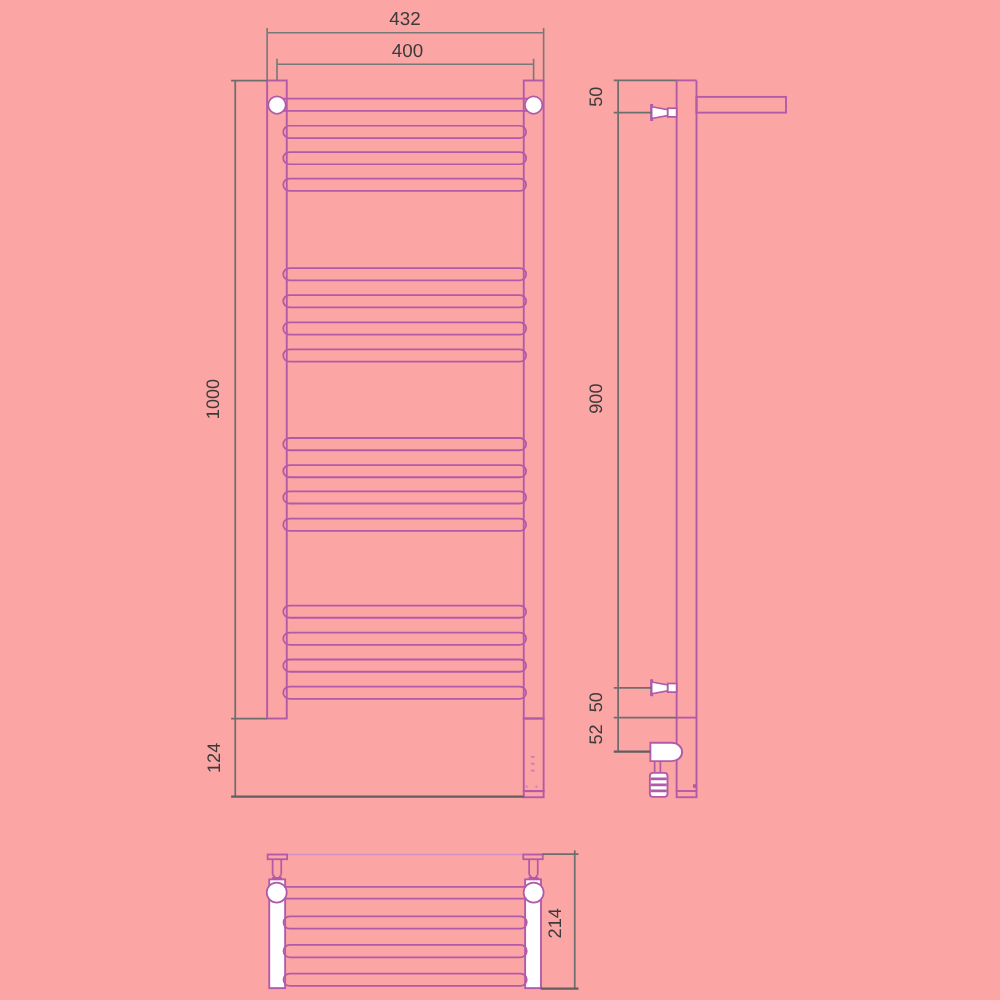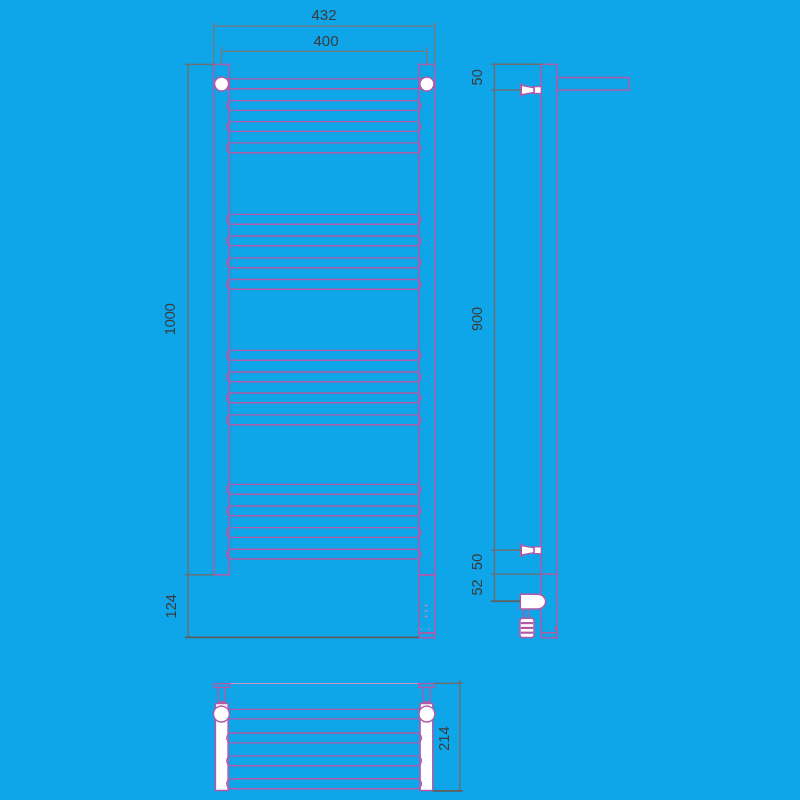--- a/index.html
+++ b/index.html
@@ -1,16 +1,16 @@
 <!DOCTYPE html>
 <html><head>
 <meta charset="utf-8">
 <style>
   html,body{margin:0;padding:0;background:#ffffff;}
-  .page{width:800px;height:800px;position:relative;background:#0ea5e9;overflow:hidden;}
+  .page{width:800px;height:800px;position:relative;background:#fca5a5;overflow:hidden;}
   svg{position:absolute;left:0;top:0;filter:blur(0.3px);}
   text{font-family:"Liberation Sans", sans-serif;fill:#3b3b3b;}
 </style>
 </head>
 <body>
 <div class="page">
 <svg width="800" height="800" viewBox="0 0 800 800">
   <g fill="none" stroke-linecap="butt">
 
     <rect x="213.7" y="64.4" width="15.7" height="510.4" stroke="#b25aa8" stroke-width="1.5"></rect>

